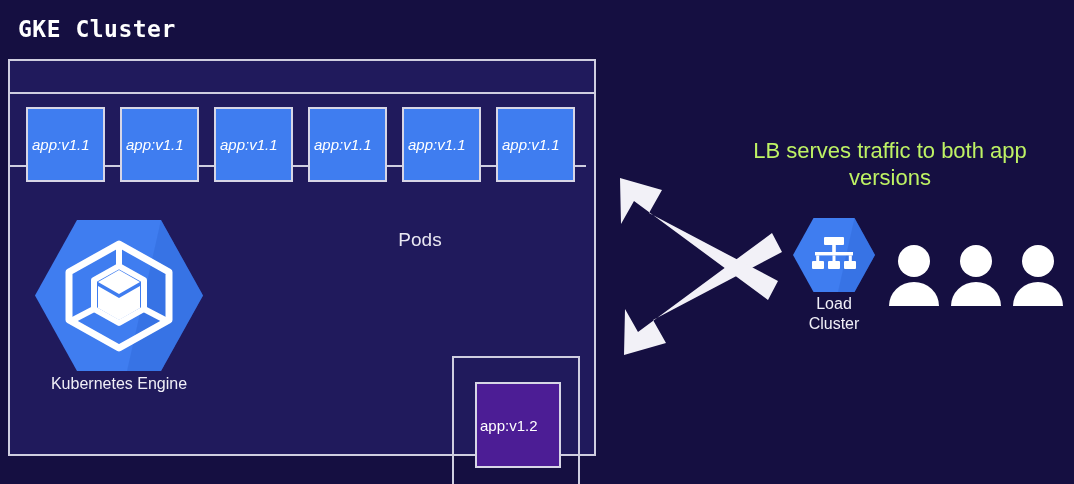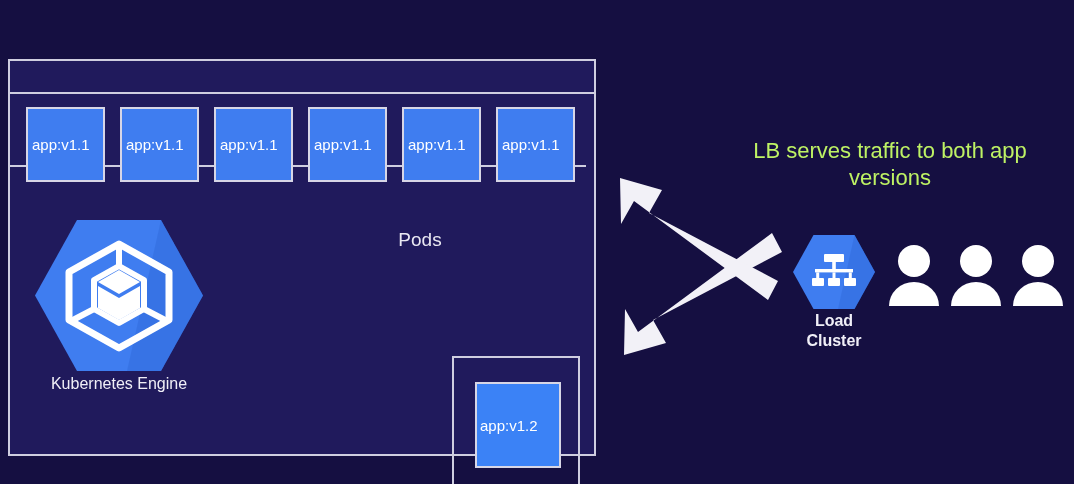--- a/index.html
+++ b/index.html
@@ -51,20 +51,21 @@
     border-bottom: 2px solid #cfcee0;
   }
   #pods-row {
     position: absolute;
     left: 0;
     top: 33px;
     right: 8px;
     height: 73px;
     box-sizing: border-box;
     border-bottom: 2px solid #cfcee0;
+    font-style: italic;
   }
 
   
   .pod-v11 {
     position: absolute;
     top: 13px;
     width: 79px;
     height: 75px;
     box-sizing: border-box;
     background: #3f7df0;
@@ -120,21 +121,21 @@
     box-sizing: border-box;
     border: 2px solid #cfcee0;
   }
   #pod-v12 {
     position: absolute;
     left: 21px;
     top: 24px;
     width: 86px;
     height: 86px;
     box-sizing: border-box;
-    background: #3b82f6;
+    background: #4c1d95;
     border: 2px solid #d7d6e6;
     color: #ffffff;
     font-size: 15px;
     display: flex;
     align-items: center;
     justify-content: flex-start;
     padding-left: 3px;
   }
 
   
@@ -154,24 +155,23 @@
     left: 0;
     top: 0;
     width: 1074px;
     height: 484px;
     pointer-events: none;
   }
 
   #lb-node {
     position: absolute;
     left: 788px;
-    top: 234px;
+    top: 217px;
     width: 92px;
     text-align: center;
-    font-weight: bold;
   }
   #lb-node .hexsvg { display: block; margin: 0 auto; }
   #lb-label {
     margin-top: 1px;
     color: #f0eff7;
     font-size: 16px;
     line-height: 20px;
   }
 
   #users {
@@ -186,20 +186,21 @@
     top: 0;
     width: 52px;
     height: 62px;
   }
 </style>
 </head>
 <body>
 
 <div id="stage">
 
+  <div id="gke-title">GKE Cluster</div>
 
   <div id="cluster-box">
 
     <div id="cluster-topstrip"></div>
 
     <div id="pods-row">
       <div class="pod-v11" style="left:16px;">
           <span>app:v1.1</span>
         </div>
       <div class="pod-v11" style="left:110px;">

